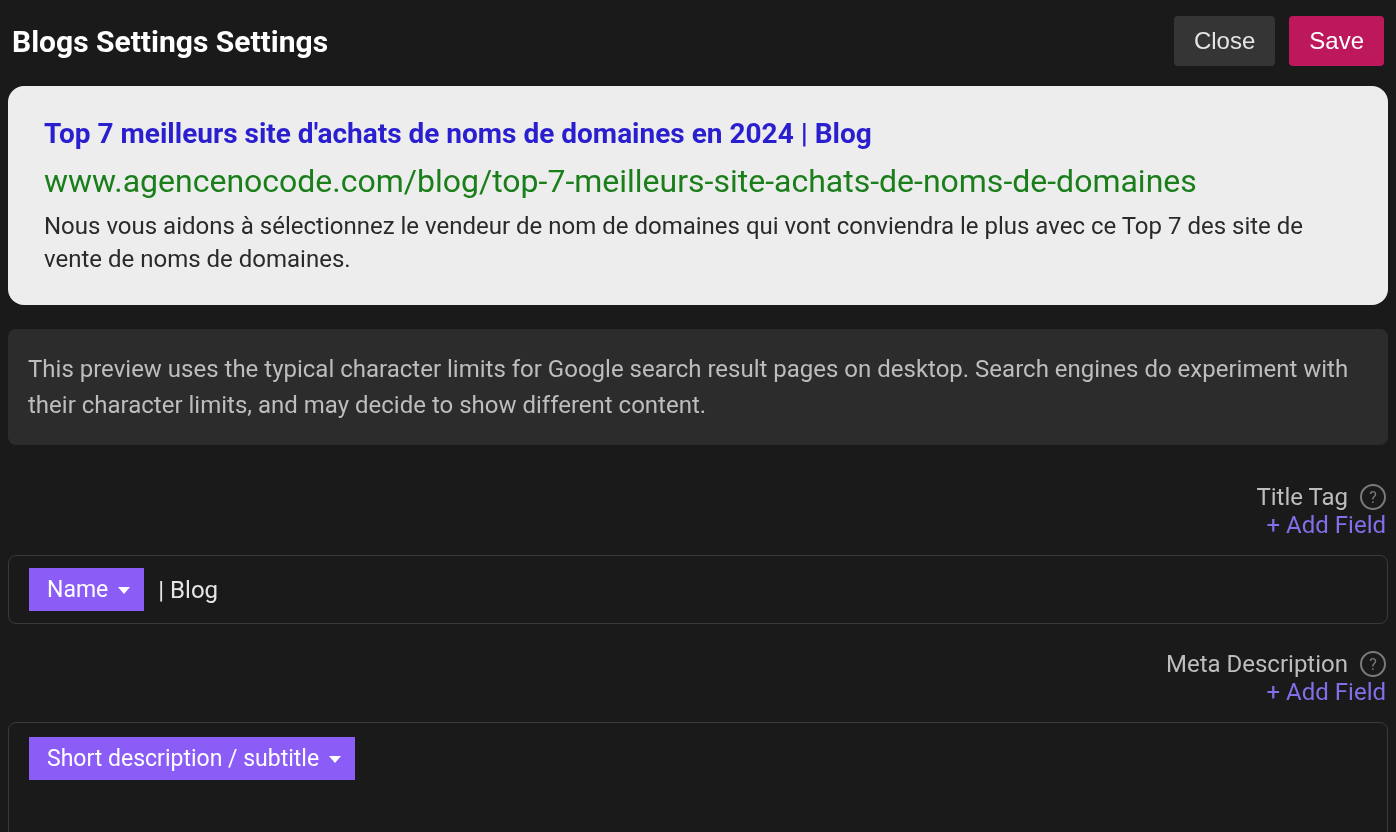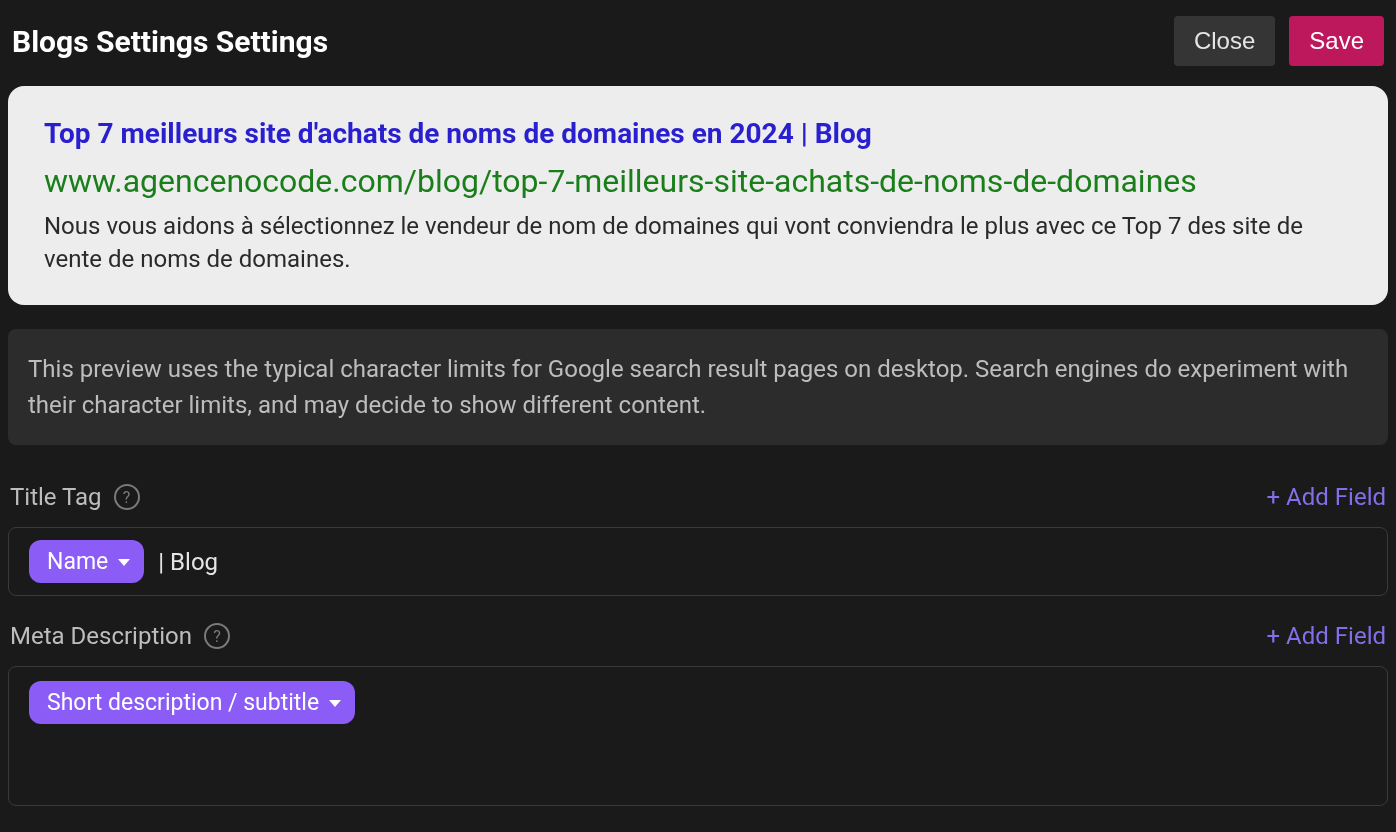--- a/index.html
+++ b/index.html
@@ -83,20 +83,21 @@
     line-height: 1.5;
   }
   .field-section {
     margin-bottom: 26px;
   }
   .field-header {
     display: flex;
     justify-content: space-between;
     align-items: flex-end;
     padding: 0 2px 16px 2px;
+    flex-direction: column;
   }
   .field-label-wrap {
     display: flex;
     align-items: center;
     gap: 12px;
   }
   .field-label {
     color: #bdbdbd;
     font-size: 24px;
   }
@@ -129,21 +130,21 @@
   }
   .field-input.tall {
     min-height: 140px;
     align-items: flex-start;
     padding-top: 14px;
   }
   .chip {
     background: #8b5cf6;
     color: #ffffff;
     padding: 8px 14px 8px 18px;
-    border-radius: 12px;
+    border-radius: 0;
     font-size: 23px;
     display: inline-flex;
     align-items: center;
     gap: 10px;
     cursor: pointer;
   }
   .chevron-down {
     width: 0;
     height: 0;
     border-left: 6px solid transparent;

